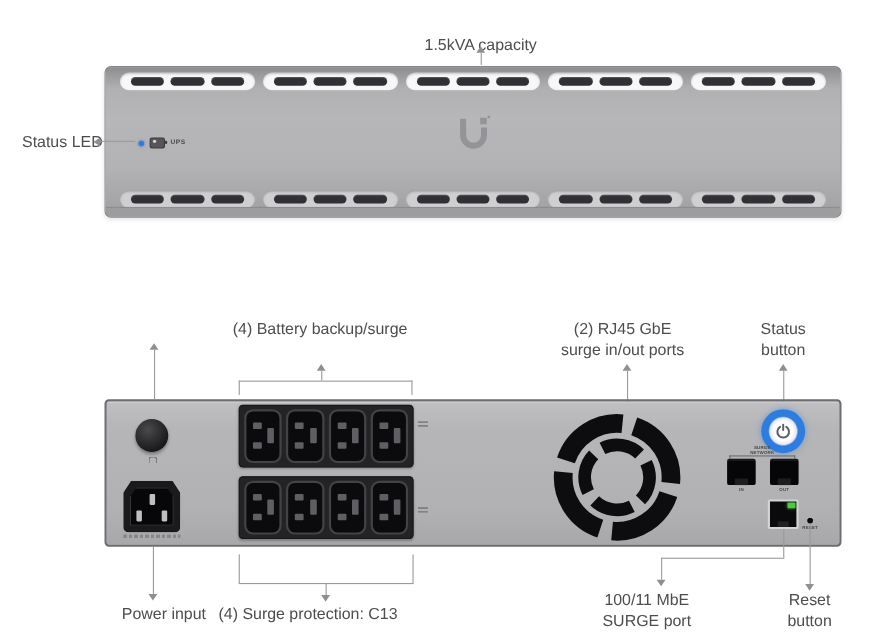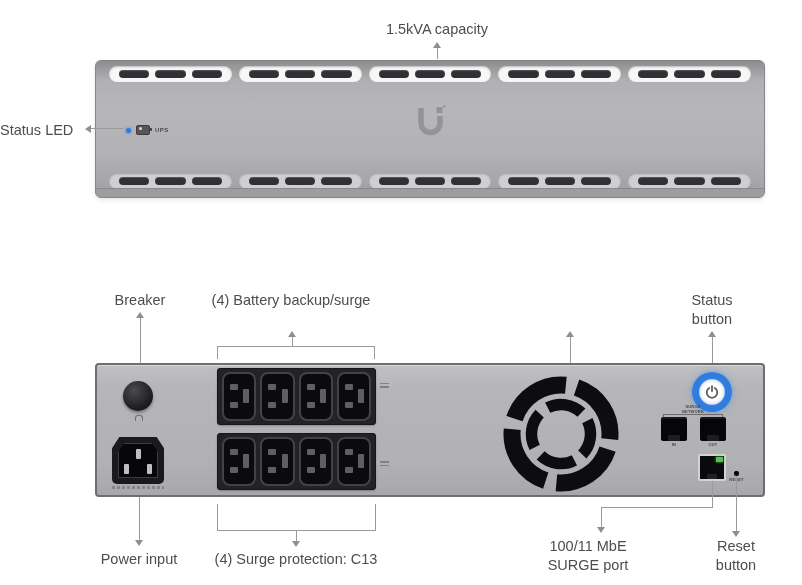--- a/index.html
+++ b/index.html
@@ -78,21 +78,21 @@
     box-sizing:border-box;border-radius:2px;}
   #mgmt-led{position:absolute;right:1px;top:1px;width:7px;height:5px;background:#52c548;box-shadow:0 0 3px #52c548;}
   #mgmt-port .tab{position:absolute;left:7px;bottom:0;width:10px;height:5px;background:#222226;}
   #reset-hole{left:637px;top:106px;width:5px;height:5px;border-radius:50%;background:#0a0a0c;box-shadow:inset 0 1px 1px #000;}
 </style>
 </head>
 <body>
 
 <div id="canvas">
 
-  <div class="lbl" style="left:337px;top:20px;width:200px;">1.5kVA capacity</div>
+  <div class="lbl" style="left:337px;top:32px;width:200px;">1.5kVA capacity</div>
   <div class="arrow up" style="left:433px;top:42px;"></div>
   <div class="vline" style="left:437px;top:48px;height:11px;"></div>
 
   <div id="front-panel">
     <div class="vent-strip top" id="vents-top">
         <div class="vent-group">
           <div class="vent-slot"></div>
           <div class="vent-slot"></div>
           <div class="vent-slot"></div>
         </div>
@@ -152,37 +152,40 @@
         </div>
         <div class="vent-group">
           <div class="vent-slot"></div>
           <div class="vent-slot"></div>
           <div class="vent-slot"></div>
         </div>
       </div>
     <div id="front-lip"></div>
   </div>
 
-  <div class="lbl left" style="left:0;top:121px;width:80px;">Status LED</div>
+  <div class="lbl left" style="left:20px;top:121px;width:80px;">Status LED</div>
   <div class="arrow leftp" style="left:85px;top:125px;"></div>
   <div class="hline" style="left:91px;top:128px;width:32px;"></div>
 
-  <div class="lbl" style="left:80px;top:291px;width:120px;">Breaker</div>
   <div class="arrow up" style="left:136px;top:312px;"></div>
   <div class="vline" style="left:140px;top:318px;height:45px;"></div>
 
   <div class="lbl" style="left:191px;top:291px;width:200px;text-align:center;">
     <div>(4) Battery backup/surge</div>
   </div>
   <div class="arrow up" style="left:288px;top:331px;"></div>
   <div class="vline" style="left:292px;top:337px;height:9px;"></div>
   <div class="hline" style="left:217px;top:346px;width:158px;"></div>
   <div class="vline" style="left:217px;top:346px;height:13px;"></div>
   <div class="vline" style="left:374px;top:346px;height:13px;"></div>
 
+  <div class="lbl" style="left:466px;top:291px;width:200px;">
+    <div>(2) RJ45 GbE</div>
+    <div>surge in/out ports</div>
+  </div>
   <div class="arrow up" style="left:566px;top:331px;"></div>
   <div class="vline" style="left:570px;top:337px;height:36px;"></div>
   <div class="hline" style="left:570px;top:373px;width:123px;"></div>
   <div class="vline" style="left:693px;top:373px;height:31px;"></div>
 
   <div class="lbl" style="left:652px;top:291px;width:120px;">
     <div>Status</div>
     <div>button</div>
   </div>
   <div class="arrow up" style="left:708px;top:331px;"></div>
@@ -278,28 +281,28 @@
     <div id="mgmt-port">
       <div id="mgmt-led"></div>
       <div class="tab"></div>
     </div>
     <div id="reset-hole"></div>
     <div class="tinyprint" style="left:629px;top:113px;width:21px;">RESET</div>
   </div>
 
   <div class="vline" style="left:139px;top:497px;height:43px;"></div>
   <div class="arrow down" style="left:135px;top:540px;"></div>
-  <div class="lbl" style="left:79px;top:550px;width:120px;">Power input</div>
+  <div class="lbl" style="left:89px;top:550px;width:120px;">Power input</div>
 
   <div class="vline" style="left:217px;top:504px;height:26px;"></div>
   <div class="vline" style="left:375px;top:504px;height:26px;"></div>
   <div class="hline" style="left:217px;top:530px;width:159px;"></div>
   <div class="vline" style="left:296px;top:530px;height:11px;"></div>
   <div class="arrow down" style="left:292px;top:541px;"></div>
-  <div class="lbl" style="left:196px;top:550px;width:200px;">(4) Surge protection: C13</div>
+  <div class="lbl" style="left:180px;top:550px;width:200px;">(4) Surge protection: C13</div>
 
   <div class="vline" style="left:712px;top:481px;height:26px;"></div>
   <div class="hline" style="left:601px;top:507px;width:112px;"></div>
   <div class="vline" style="left:601px;top:507px;height:20px;"></div>
   <div class="arrow down" style="left:597px;top:527px;"></div>
   <div class="lbl" style="left:488px;top:537px;width:200px;">
     <div>100/11 MbE</div>
     <div>SURGE port</div>
   </div>
 

